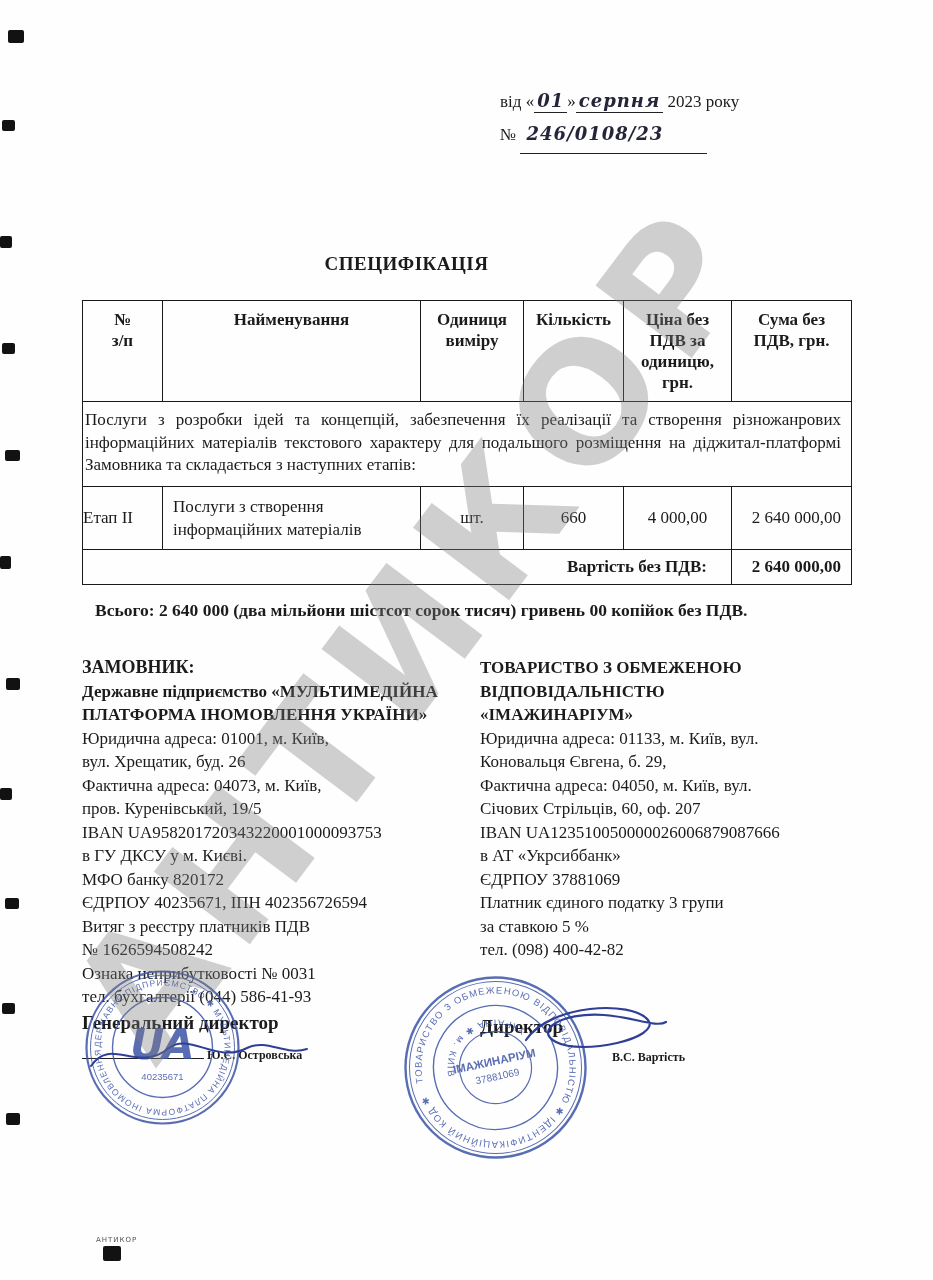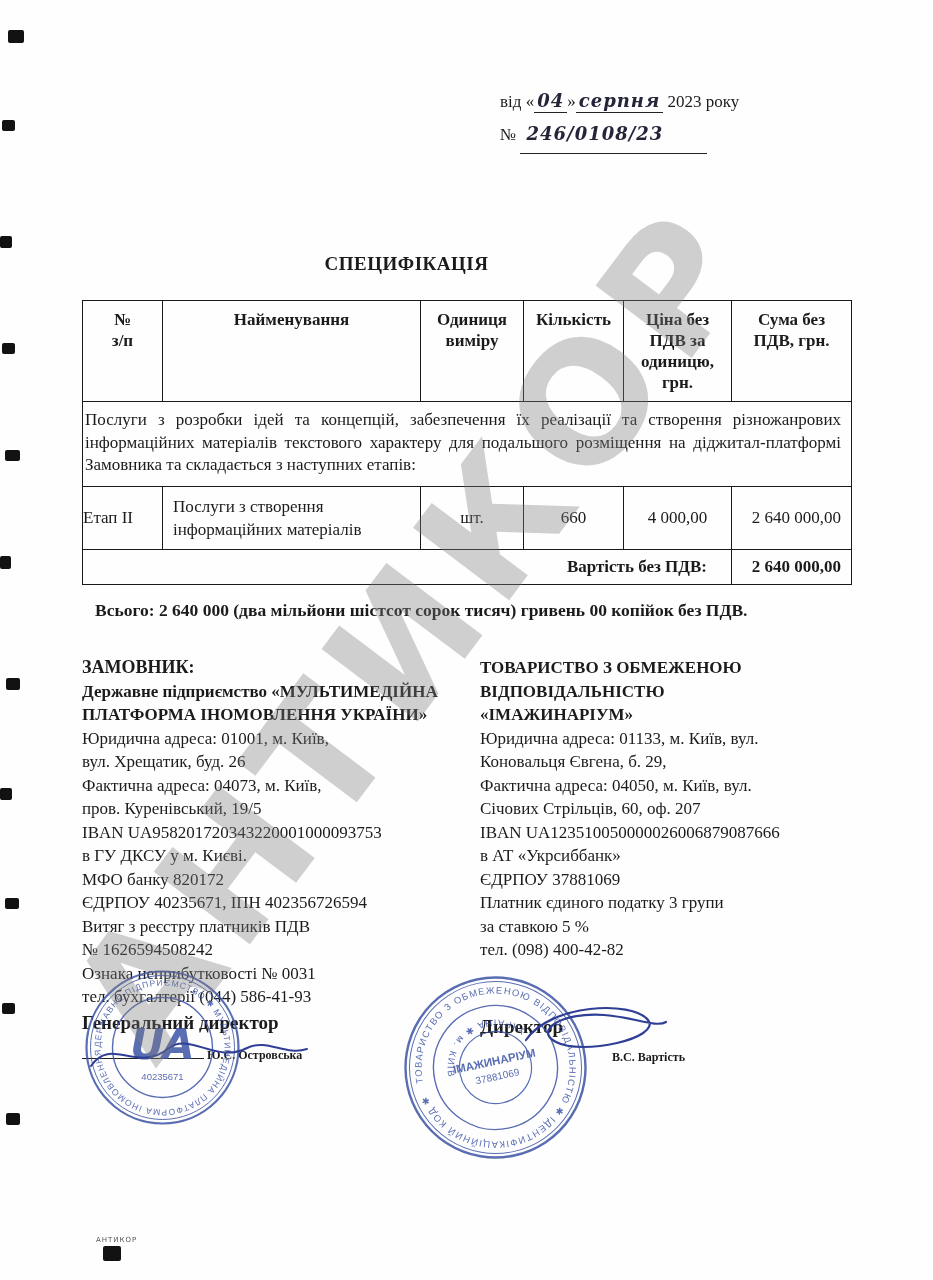--- a/index.html
+++ b/index.html
@@ -95,21 +95,21 @@
   <div class="mark" style="left:5px;top:898px;width:14px;height:11px;"></div>
   <div class="mark" style="left:2px;top:1003px;width:13px;height:11px;"></div>
   <div class="mark" style="left:6px;top:1113px;width:14px;height:12px;"></div>
   <div class="mark" style="left:103px;top:1246px;width:18px;height:15px;"></div>
 
   <div class="watermark">АНТИКОР</div>
   <div class="watermark-small">АНТИКОР</div>
 
   <div class="header-block">
     <div class="date-line">
-      <span>від «</span><span class="hand underl">04</span><span>»</span><span class="hand underl">серпня</span><span> 2023 року</span>
+      <span>від «</span><span class="hand underl">01</span><span>»</span><span class="hand underl">серпня</span><span> 2023 року</span>
     </div>
     <div class="number-line">
       <span>№</span>
       <span class="hand underl2">246/0108/23</span>
     </div>
   </div>
 
   <div class="title">СПЕЦИФІКАЦІЯ</div>
 
   <table class="spec-table">

